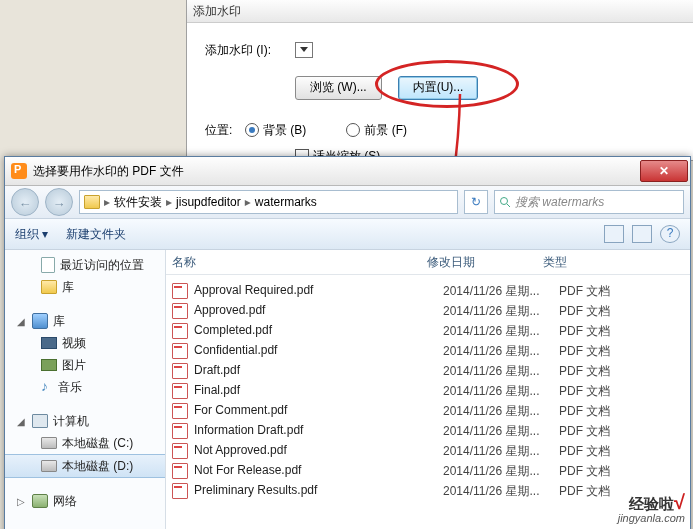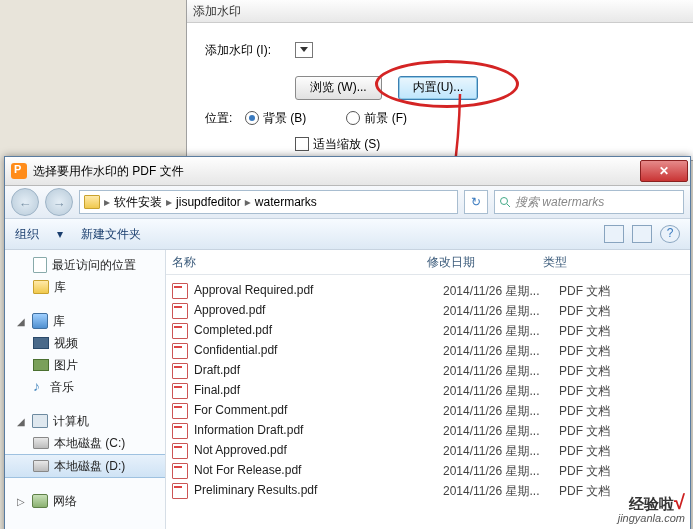--- a/index.html
+++ b/index.html
@@ -23,27 +23,27 @@
 .fd-nav{height:32px;background:linear-gradient(#f7f9fc,#e4ecf5);border-bottom:1px solid #c7d3e0;display:flex;align-items:center;padding:0 6px;gap:6px}
 .navbtn{width:26px;height:26px;border-radius:50%;background:radial-gradient(#5aa6e0,#2e6fa8);border:1px solid #3f6f99;display:flex;align-items:center;justify-content:center;color:#fff;font-size:13px}
 .navbtn.dim{background:radial-gradient(#e3edf5,#b7cad9);color:#7a92a6;border-color:#9db3c6}
 .breadcrumb{flex:1;height:22px;border:1px solid #a8bdd0;background:#fff;display:flex;align-items:center;padding:0 4px;gap:2px;overflow:hidden}
 .bc-sep{color:#666;padding:0 2px}
 .bc-fold{width:14px;height:12px;background:linear-gradient(#ffe9a8,#f0c94e);border:1px solid #c9a22e;border-radius:1px}
 .refresh{width:22px;height:22px;border:1px solid #a8bdd0;background:#fff;display:flex;align-items:center;justify-content:center;color:#3a7abf}
 .search{width:180px;height:22px;border:1px solid #a8bdd0;background:#fff;display:flex;align-items:center;padding:0 4px;color:#888;font-style:italic}
 .search svg{margin-right:4px}
 .fd-toolbar{height:30px;background:linear-gradient(#f7fbff,#dde9f5);border-bottom:1px solid #c7d3e0;display:flex;align-items:center;padding:0 10px;gap:18px;color:#1a3e6e}
-.tb-item{display:flex;align-items:center;gap:18px}
+.tb-item{display:flex;align-items:center;gap:3px}
 .tb-right{margin-left:auto;display:flex;gap:8px;color:#3a7abf}
 .iconsq{width:18px;height:16px;border:1px solid #88a4bf;background:#eaf2fa}
 .fd-main{display:flex;height:296px}
 .tree{width:160px;border-right:1px solid #d6dee6;overflow:hidden;padding:4px 0;background:#fafcfe}
 .tree-item{display:flex;align-items:center;height:22px;padding-left:12px;gap:5px;color:#222}
-.tree-item.l2{padding-left:28px}
+.tree-item.l2{padding-left:36px}
 .tree-item.sel{background:linear-gradient(#e7f1fb,#cfe3f5);border:1px solid #9ec1e0;border-left:none;border-right:none}
 .tree-exp{width:10px;color:#666;font-size:10px}
 .ti-fold{width:14px;height:12px;background:linear-gradient(#ffe9a8,#f0c94e);border:1px solid #c9a22e;border-radius:1px}
 .ti-doc{width:12px;height:14px;background:#fff;border:1px solid #8aa;border-radius:1px}
 .ti-lib{width:14px;height:14px;background:linear-gradient(#a0d0ff,#5090d0);border:1px solid #4070a0;border-radius:2px}
 .ti-comp{width:14px;height:12px;background:#dfe8ef;border:1px solid #6d8aa0;border-radius:1px}
 .ti-drive{width:14px;height:10px;background:linear-gradient(#e8e8e8,#bcbcbc);border:1px solid #888;border-radius:1px}
 .ti-net{width:14px;height:12px;background:linear-gradient(#c8e0b8,#8ab070);border:1px solid #5e8048;border-radius:2px}
 .ti-vid{width:14px;height:10px;background:#4a6a8a;border:1px solid #2a4a6a}
 .ti-pic{width:14px;height:10px;background:#7aa05a;border:1px solid #4a7030}
@@ -76,21 +76,21 @@
       <span class="bg-dropdown">
           <svg width="8" height="6">
             <path d="M0 0 L8 0 L4 5 Z" fill="#333"></path>
           </svg>
         </span>
     </div>
     <div class="bg-row" style="padding-left:90px;margin-top:12px">
       <span class="bg-btn">浏览 (W)...</span>
       <span class="bg-btn highlight">内置(U)...</span>
     </div>
-    <div class="bg-row" style="margin-top:4px">
+    <div class="bg-row" style="margin-top:16px">
       <span style="width:40px">位置:</span>
       <span class="radio on"></span>
       <span>背景 (B)</span>
       <span style="width:40px"></span>
       <span class="radio"></span>
       <span>前景 (F)</span>
     </div>
     <div class="bg-row" style="padding-left:90px">
       <span class="cb"></span>
       <span>适当缩放 (S)</span>

